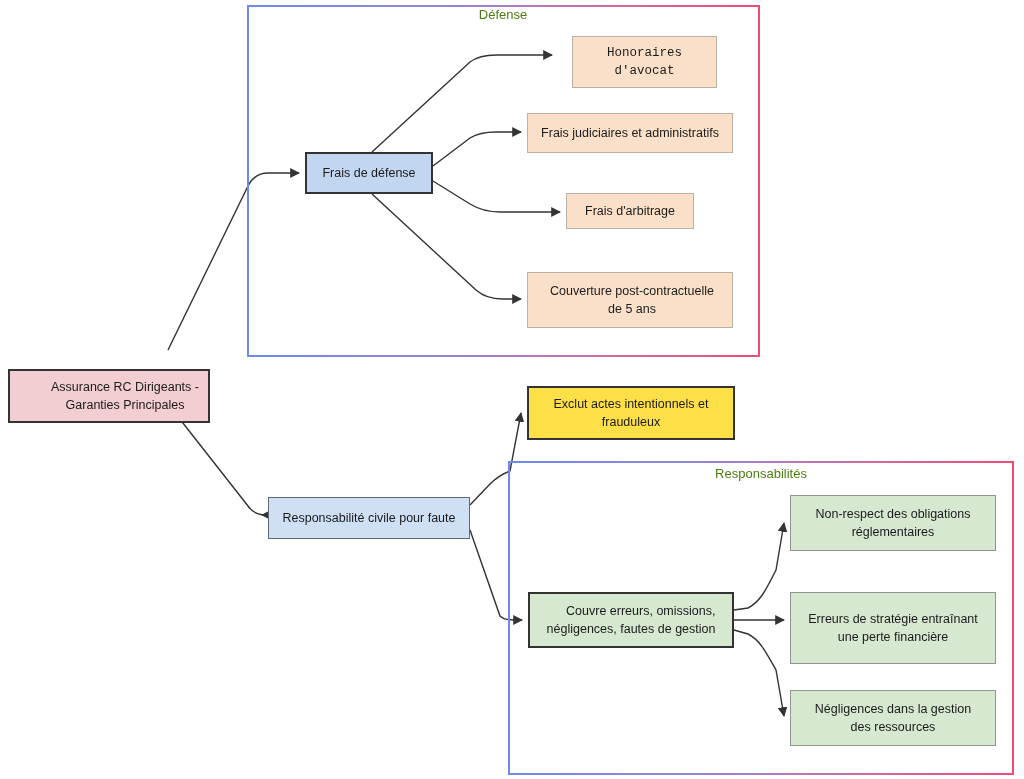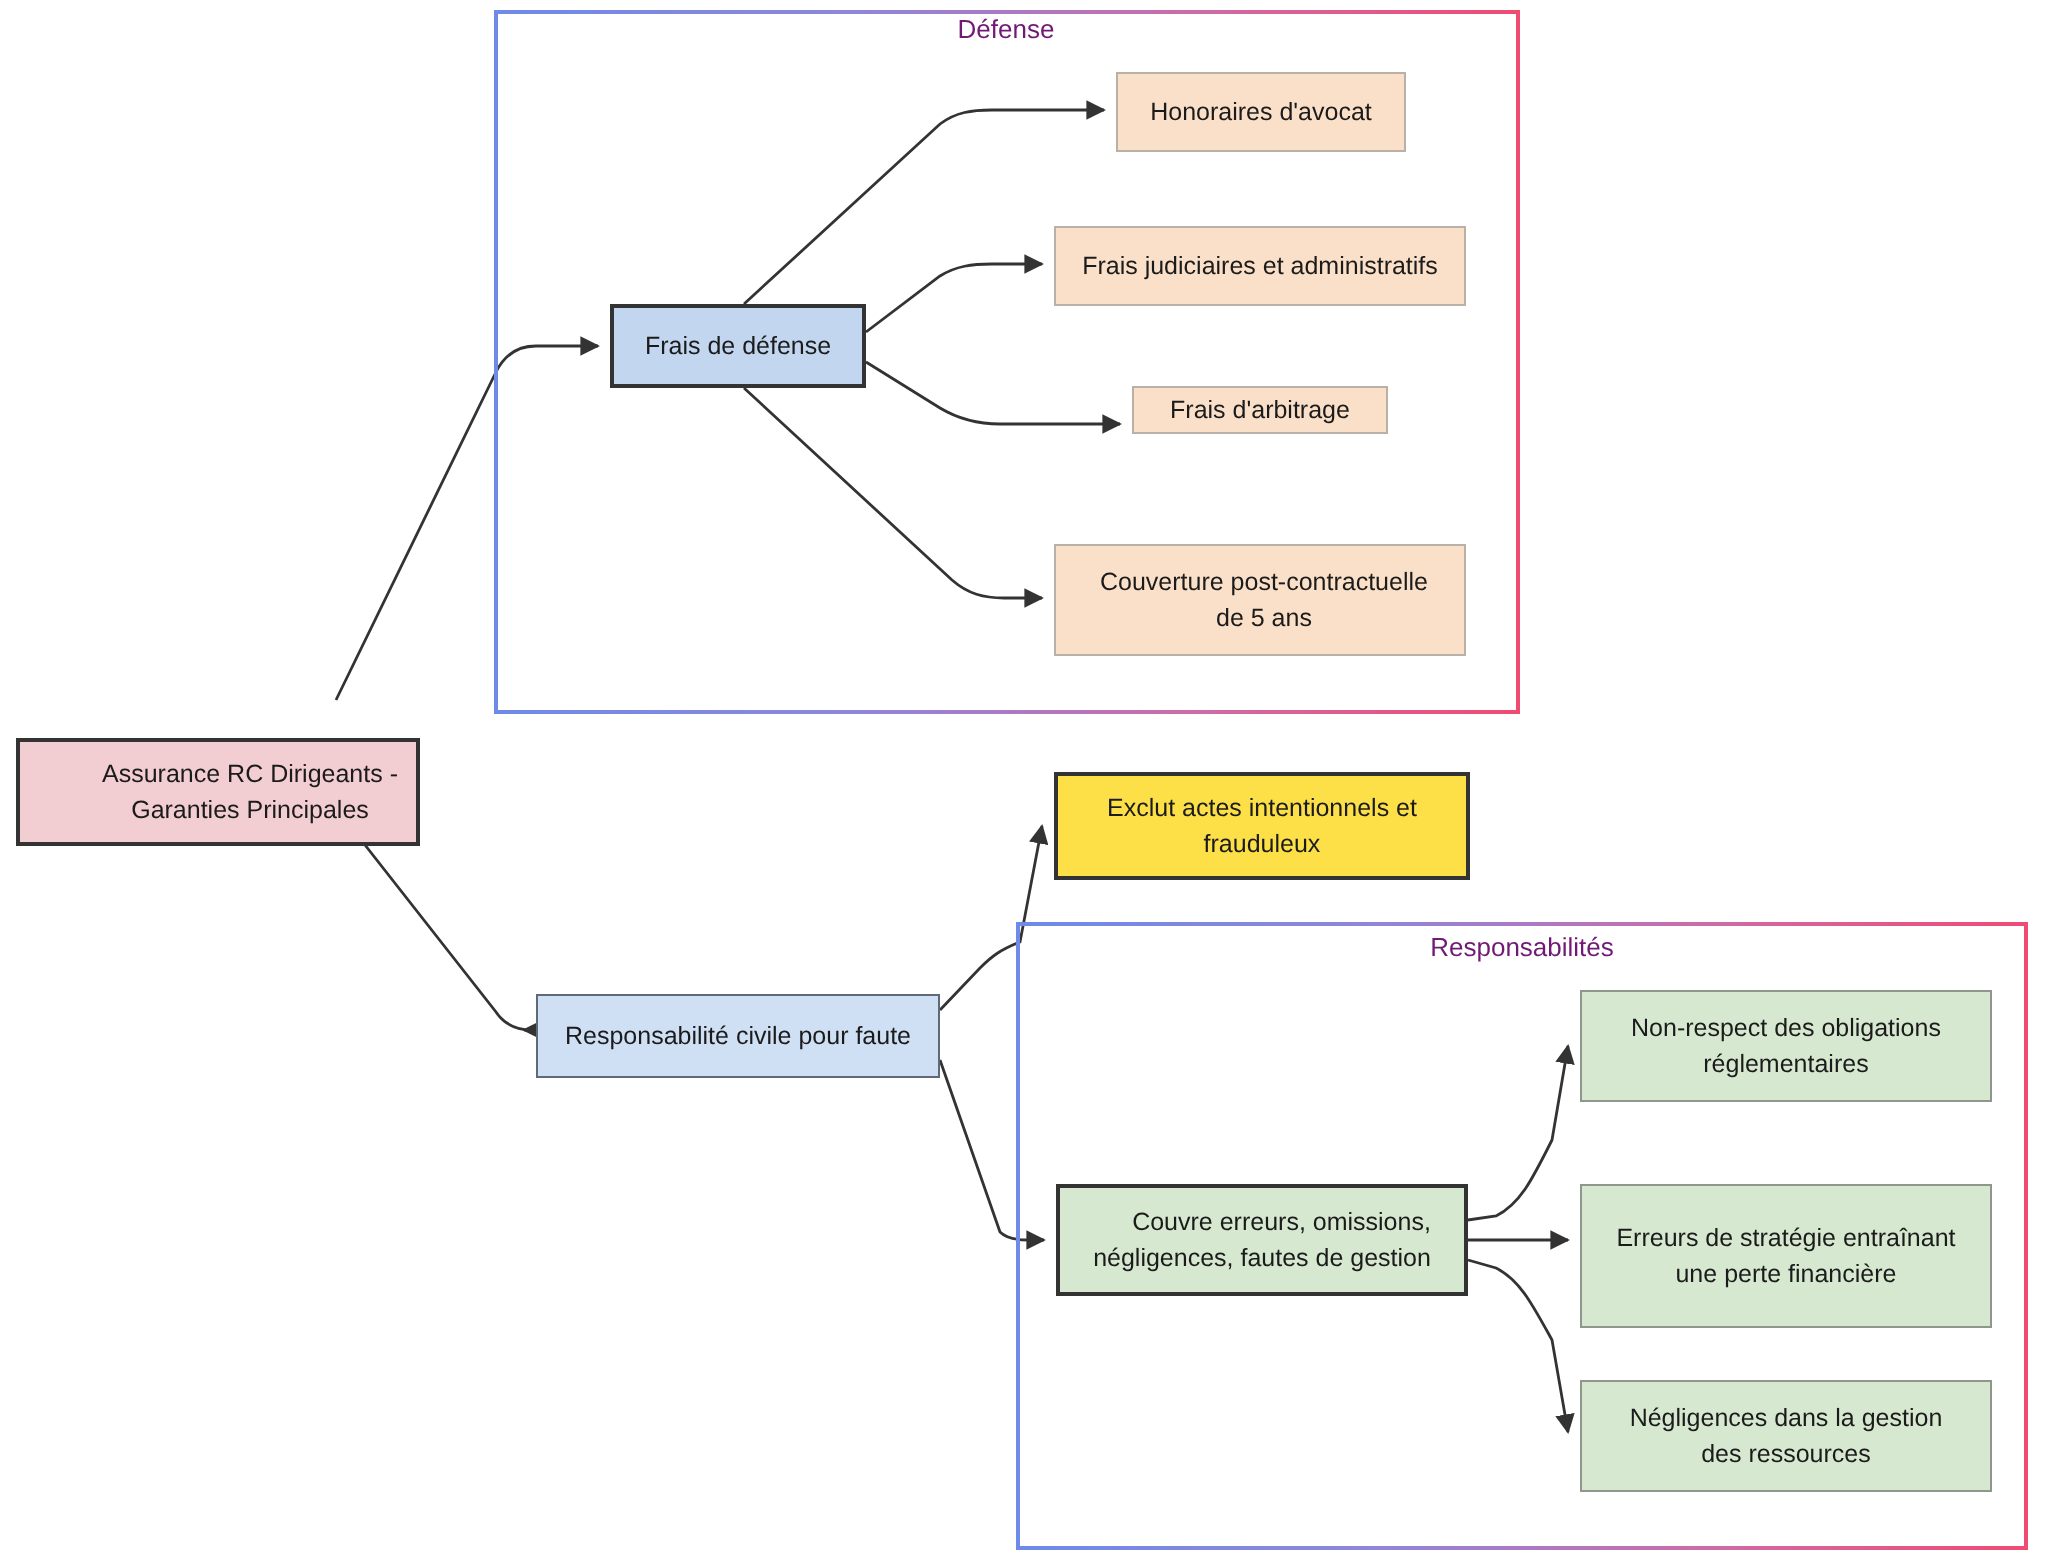--- a/index.html
+++ b/index.html
@@ -29,21 +29,21 @@
     position: absolute;
     box-sizing: border-box;
     border-width: 2px;
     border-style: solid;
     border-image: linear-gradient(90deg, #6f8ae8 0%, #8e86dd 35%, #d06aa4 70%, #ef4b73 100%) 1;
     background: transparent;
   }
   .cluster-label {
     position: absolute;
     font-size: 13px;
-    color: #701a75;
+    color: #4d7c0f;
     white-space: nowrap;
     transform: translateX(-50%);
     background: #ffffff;
     padding: 0 5px;
   }
   .node {
     position: absolute;
     box-sizing: border-box;
     display: flex;
     align-items: center;
@@ -123,25 +123,25 @@
   <div class="cluster-label" style="left:503px; top:7px;">Défense</div>
 
   <div class="cluster" style="left:508px; top:461px; width:506px; height:314px;"></div>
   <div class="cluster-label" style="left:761px; top:466px;">Responsabilités</div>
 
   <div class="node n-root" style="left:8px; top:369px; width:202px; height:54px;padding-left:40px;">Assurance RC Dirigeants -
 Garanties Principales</div>
 
   <div class="node n-blue-strong" style="left:305px; top:152px; width:128px; height:42px;">Frais de défense</div>
 
-  <div class="node n-orange" style="left:558px; top:36px; width:145px; height:40px;">Honoraires d'avocat</div>
+  <div class="node n-orange" style="left:572px; top:36px; width:145px; height:52px;font-family:Liberation Mono, monospace;">Honoraires d'avocat</div>
 
   <div class="node n-orange" style="left:527px; top:113px; width:206px; height:40px;">Frais judiciaires et administratifs</div>
 
-  <div class="node n-orange" style="left:566px; top:193px; width:128px; height:24px;">Frais d'arbitrage</div>
+  <div class="node n-orange" style="left:566px; top:193px; width:128px; height:36px;">Frais d'arbitrage</div>
 
   <div class="node n-orange" style="left:527px; top:272px; width:206px; height:56px;padding-left:12px;">Couverture post-contractuelle
 de 5 ans</div>
 
   <div class="node n-purple" style="left:527px; top:386px; width:208px; height:54px;">Exclut actes intentionnels et
 frauduleux</div>
 
   <div class="node n-blue-soft" style="left:268px; top:497px; width:202px; height:42px;">Responsabilité civile pour faute</div>
 
   <div class="node n-green-strong" style="left:528px; top:592px; width:206px; height:56px;text-align:right;">Couvre erreurs, omissions,

